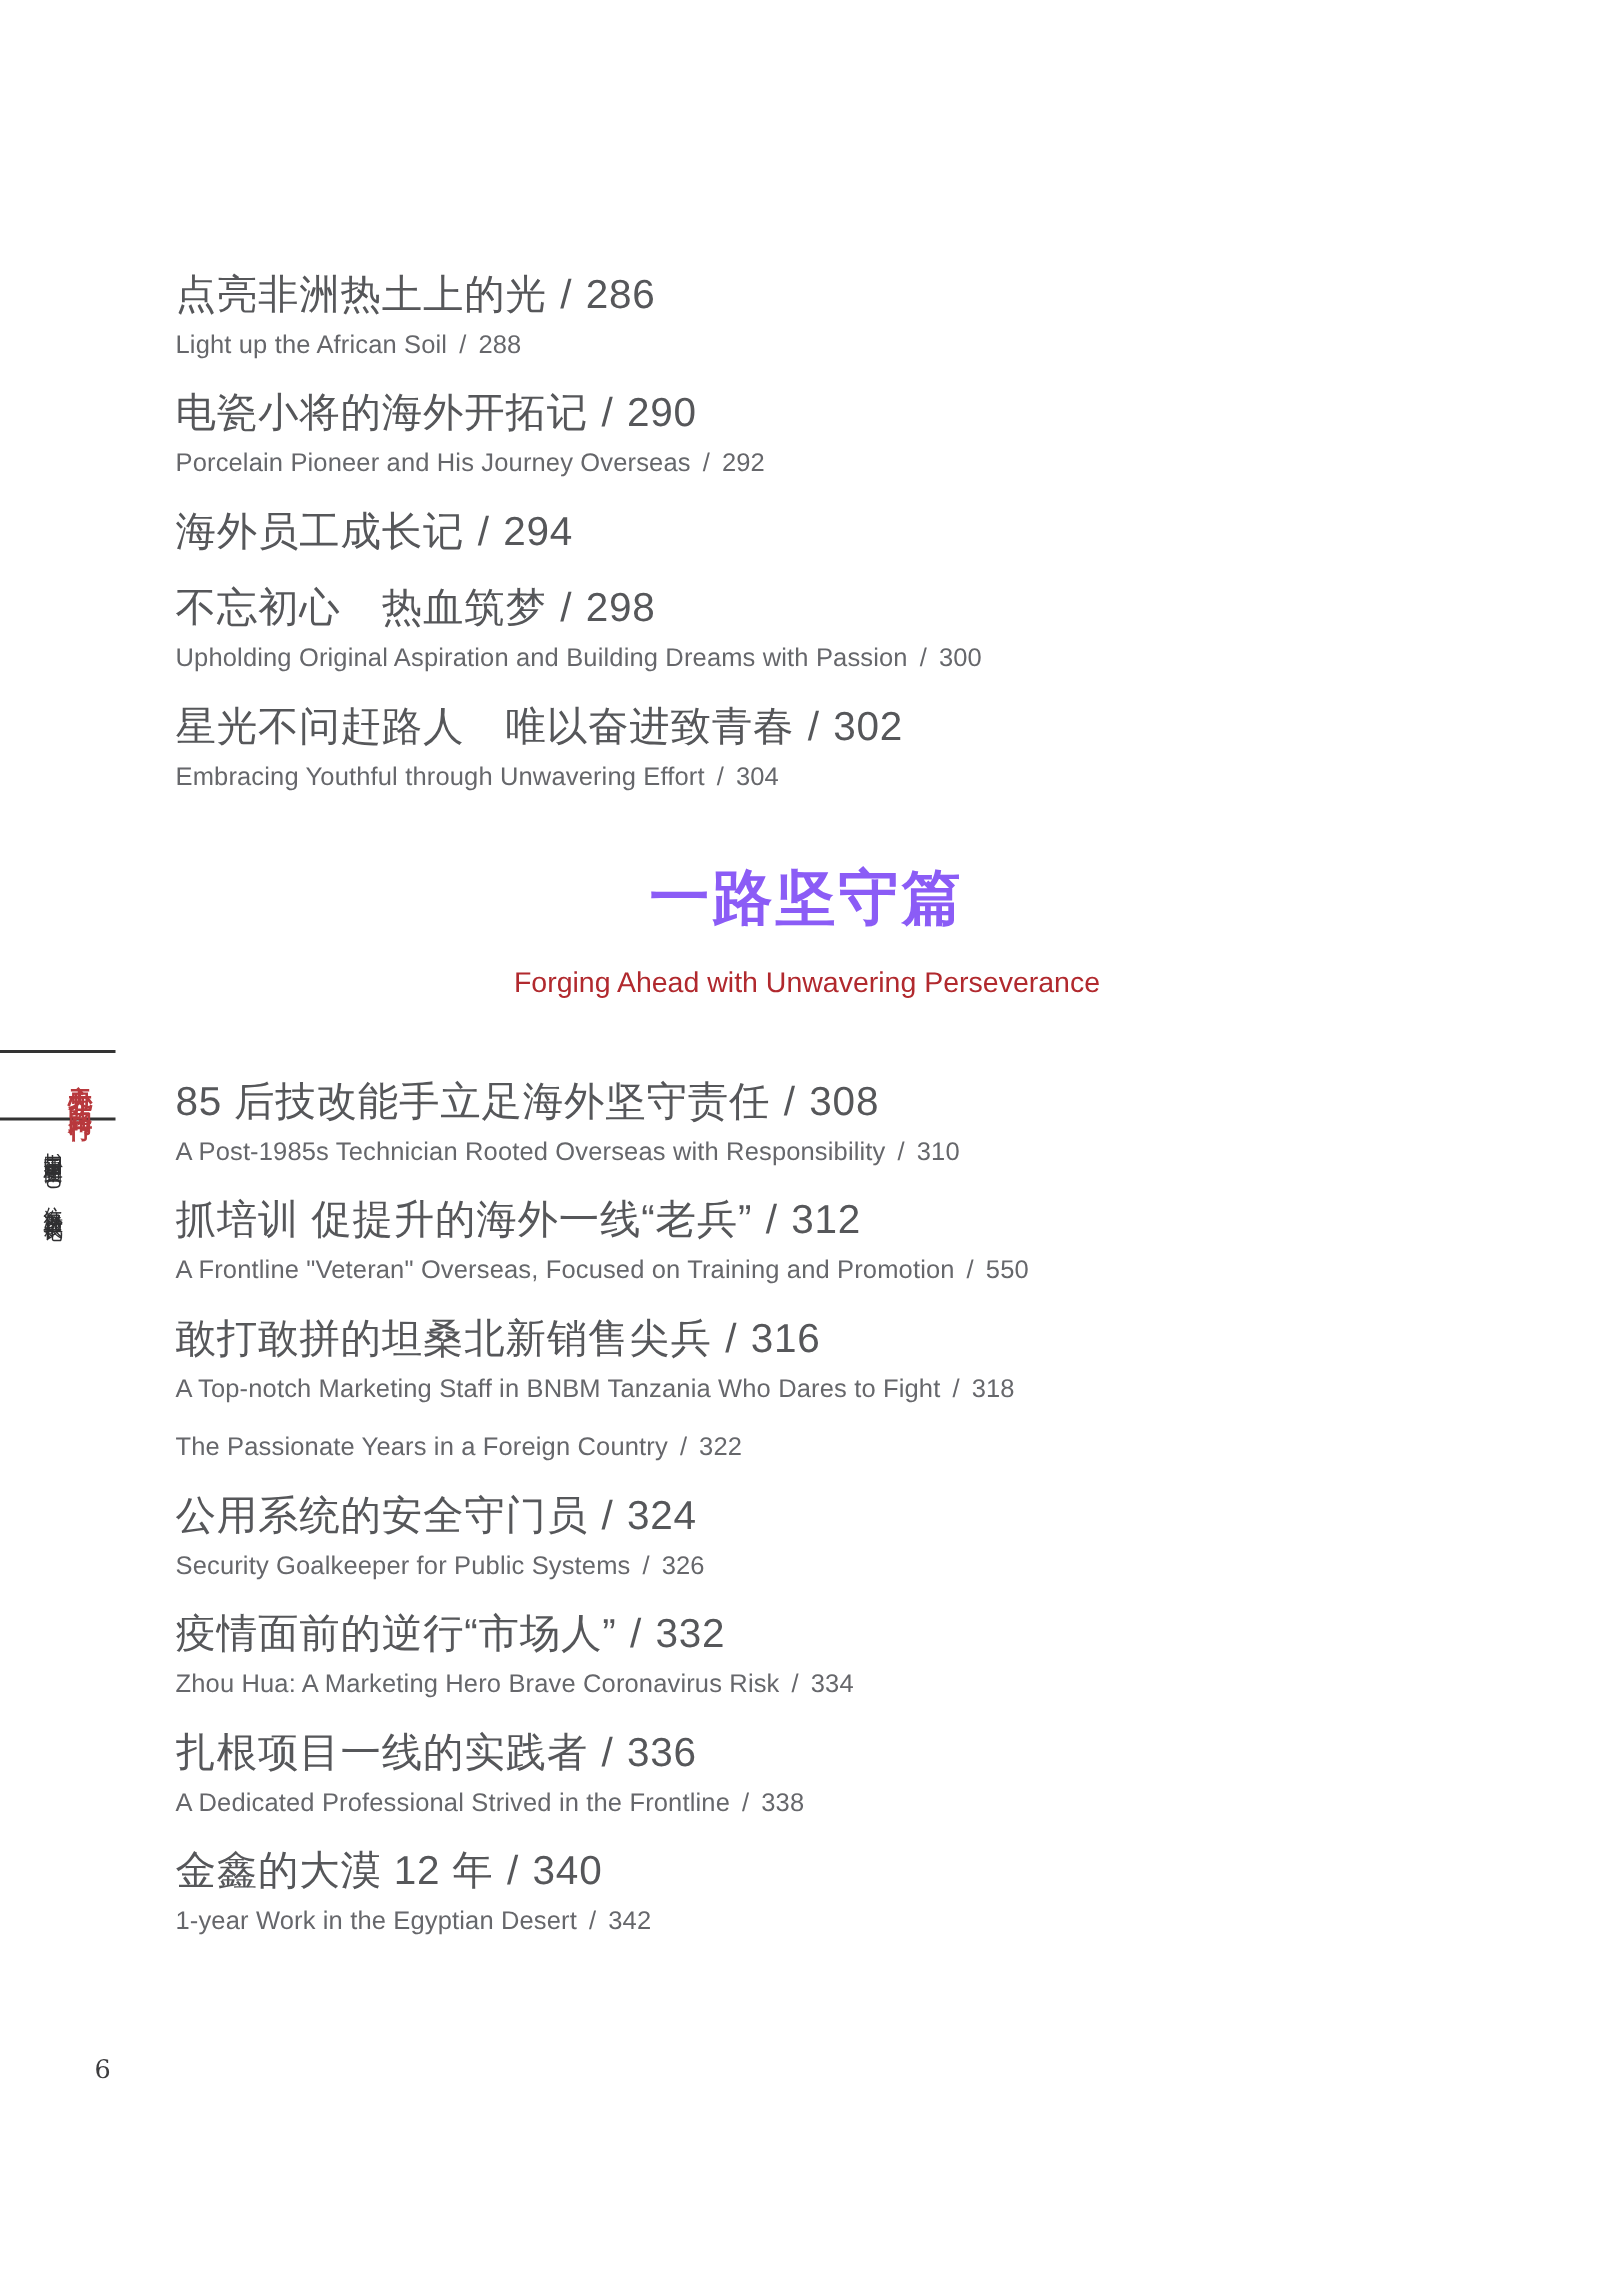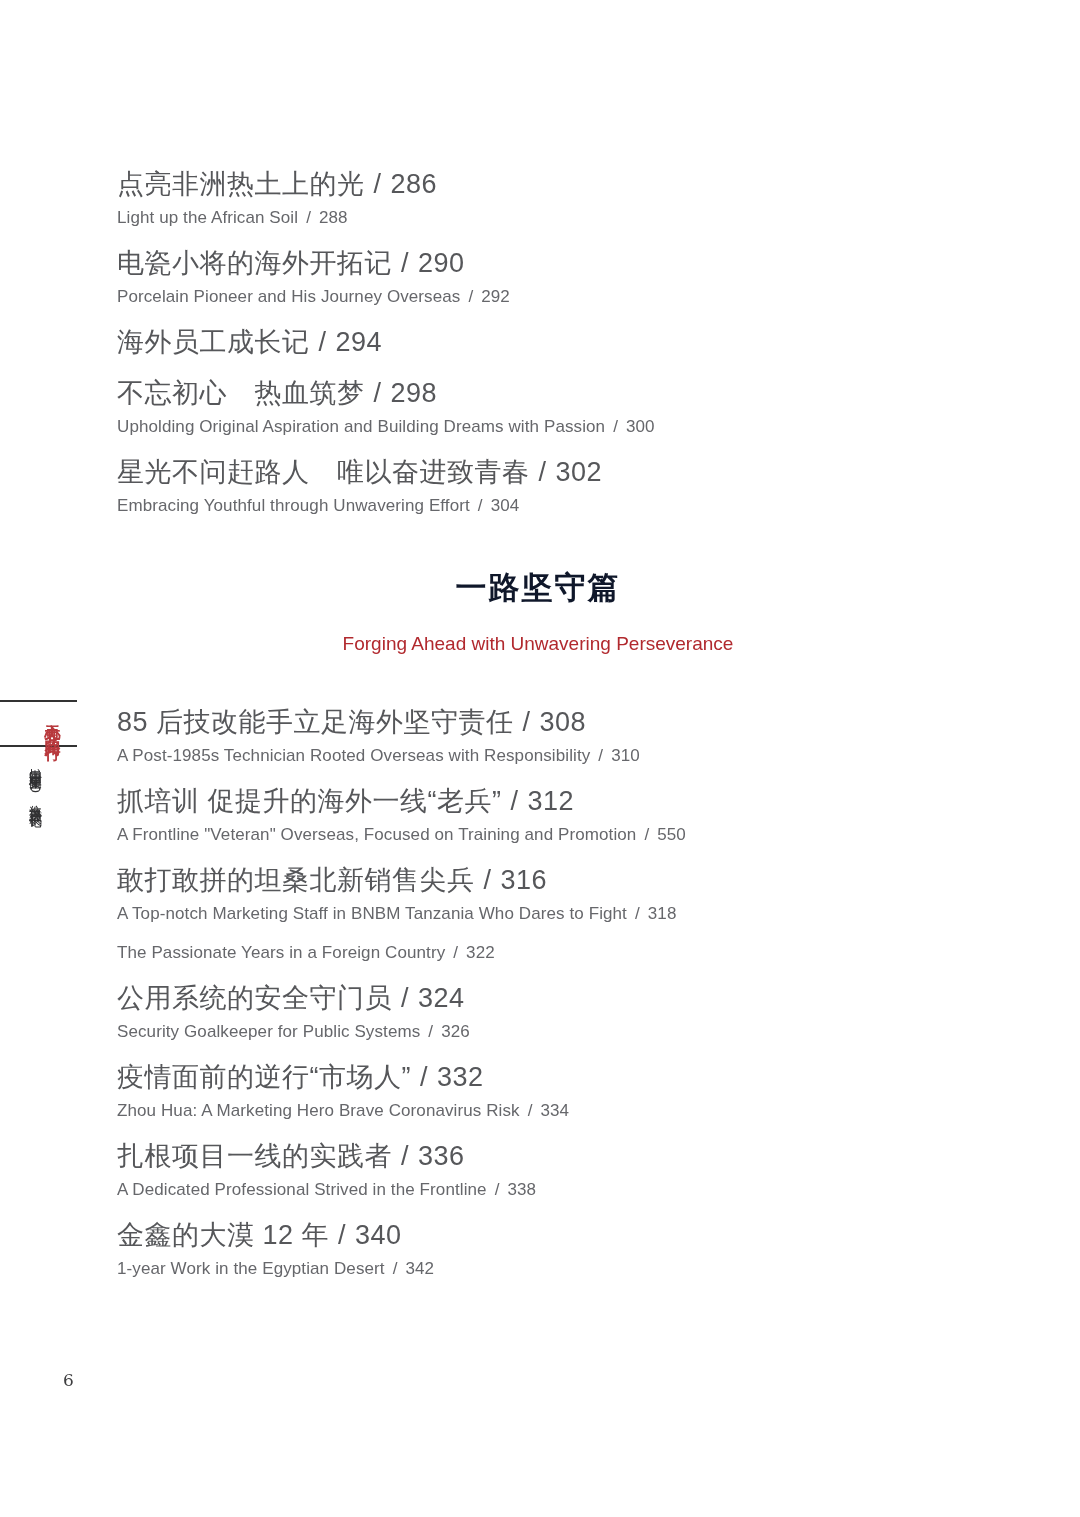--- a/index.html
+++ b/index.html
@@ -8,21 +8,21 @@
     background: #ffffff;
     position: relative;
     overflow: hidden;
     font-family: "Liberation Sans", "DejaVu Sans", sans-serif;
   }
   .page { position: absolute; inset: 0; }
 
   
   .main {
     position: absolute;
-    left: 117px; top: 168px;
+    left: 117px; top: 180px;
     width: 842px;
   }
   .entry { margin: 0 0 19px 0; }
   .entry .zh-line {
     font-size: 27px; line-height: 32px;
     color: #56575a;
     letter-spacing: 0.5px;
     white-space: nowrap;
   }
   .entry .en-line {
@@ -33,23 +33,23 @@
     white-space: nowrap;
   }
   .sep { margin: 0 9px; }
   .en-line .sep { margin: 0 8px; }
 
   
   .section { text-align: center; margin: 52px 0 50px 0; }
   .section .title {
     font-family: "DejaVu Serif", "Liberation Serif", serif;
     font-weight: bold;
-    font-size: 31px; line-height: 38px;
+    font-size: 40px; line-height: 38px;
     letter-spacing: 2px;
-    color: #0f172a;
+    color: #8b5cf6;
   }
   .section .subtitle {
     font-size: 19px; line-height: 24px;
     margin-top: 26px;
     color: #b1292e;
   }
 
   
   .sidebar { position: absolute; left: 0; top: 700px; width: 78px; }
   .rule {

